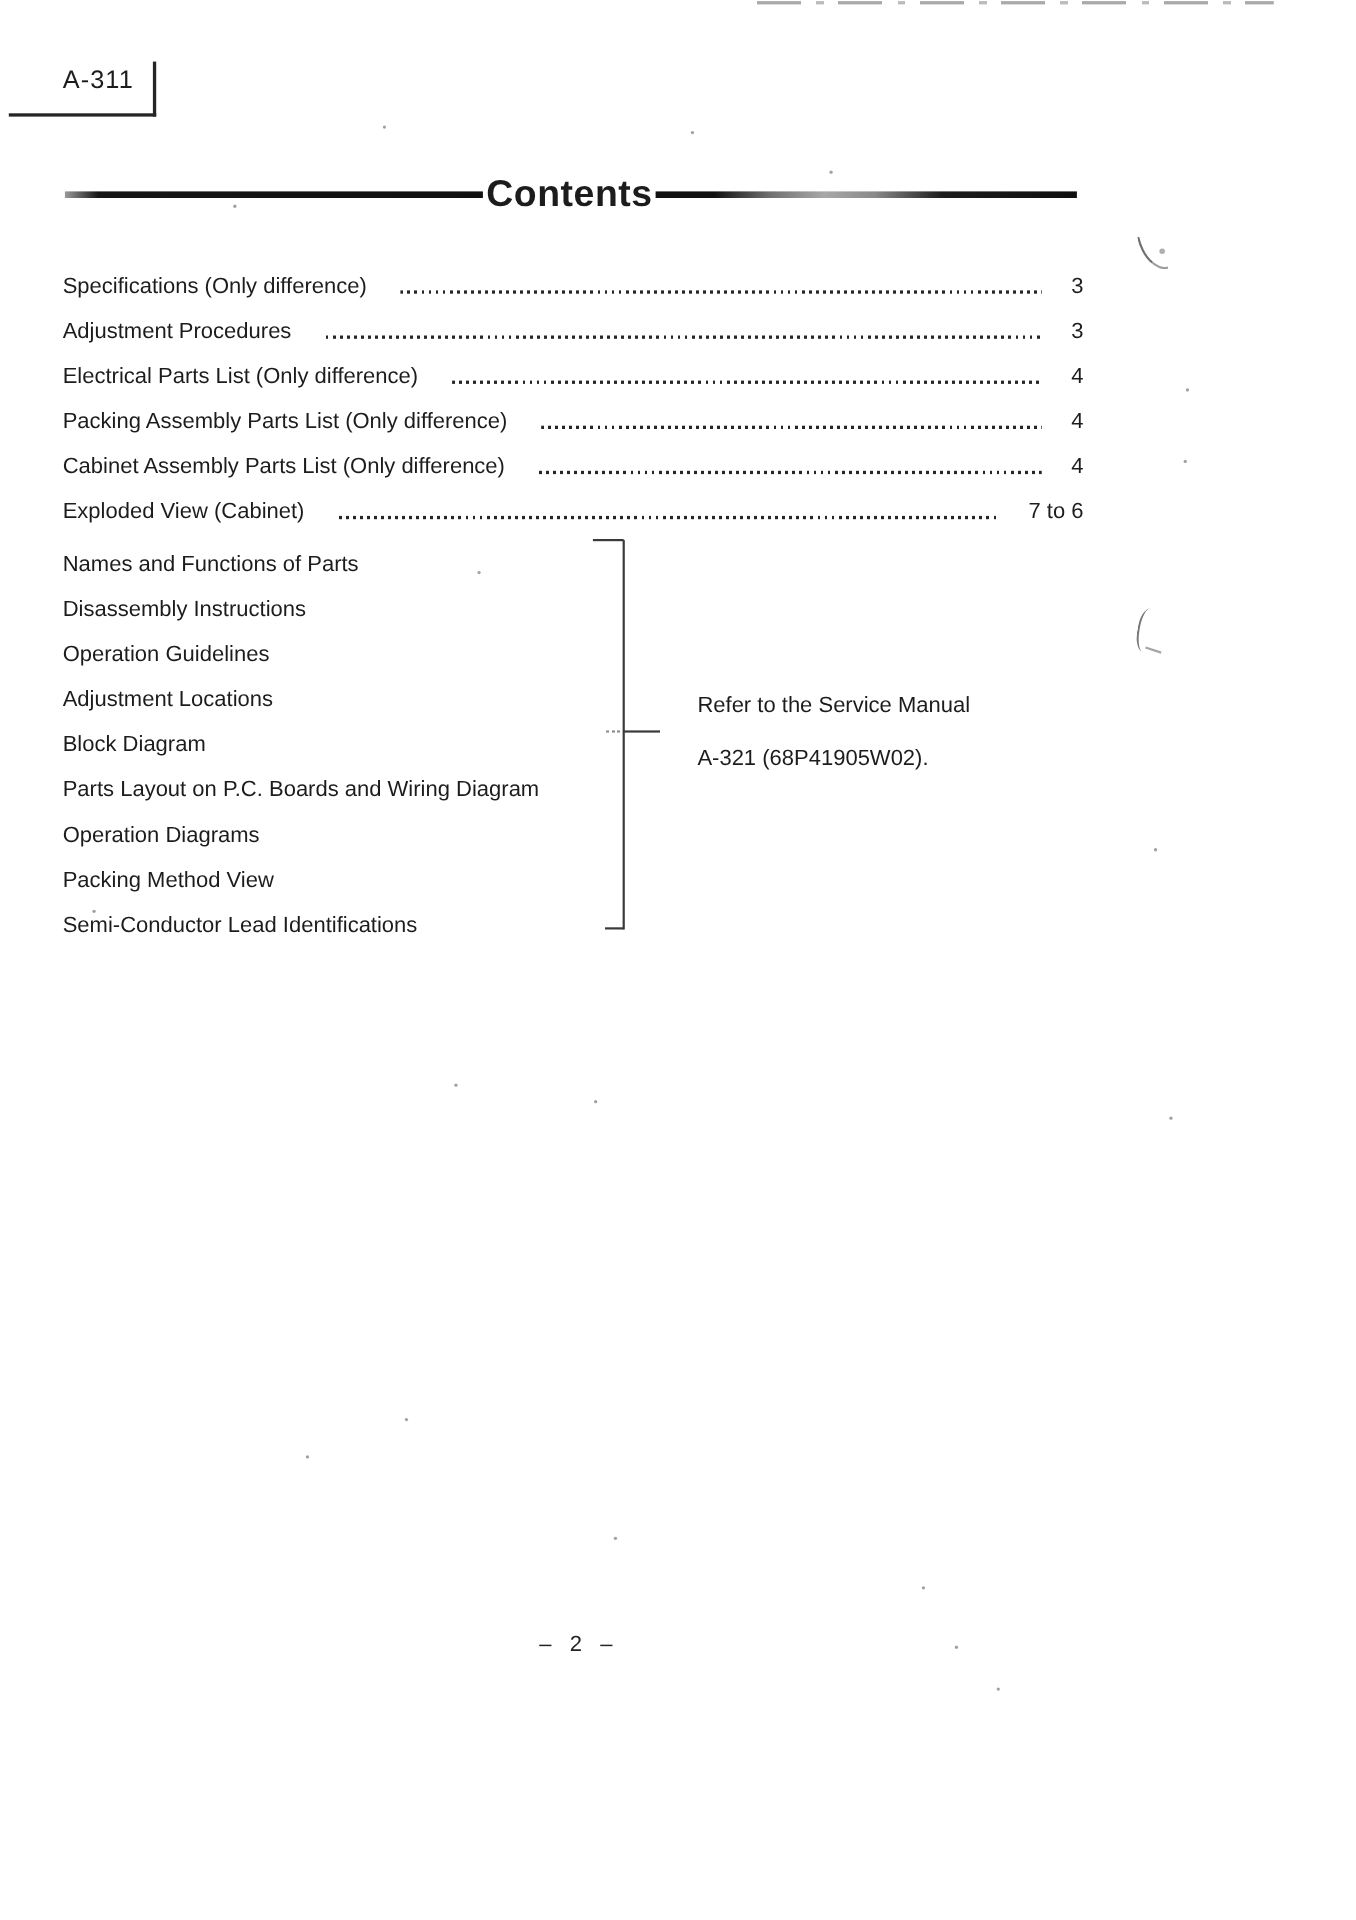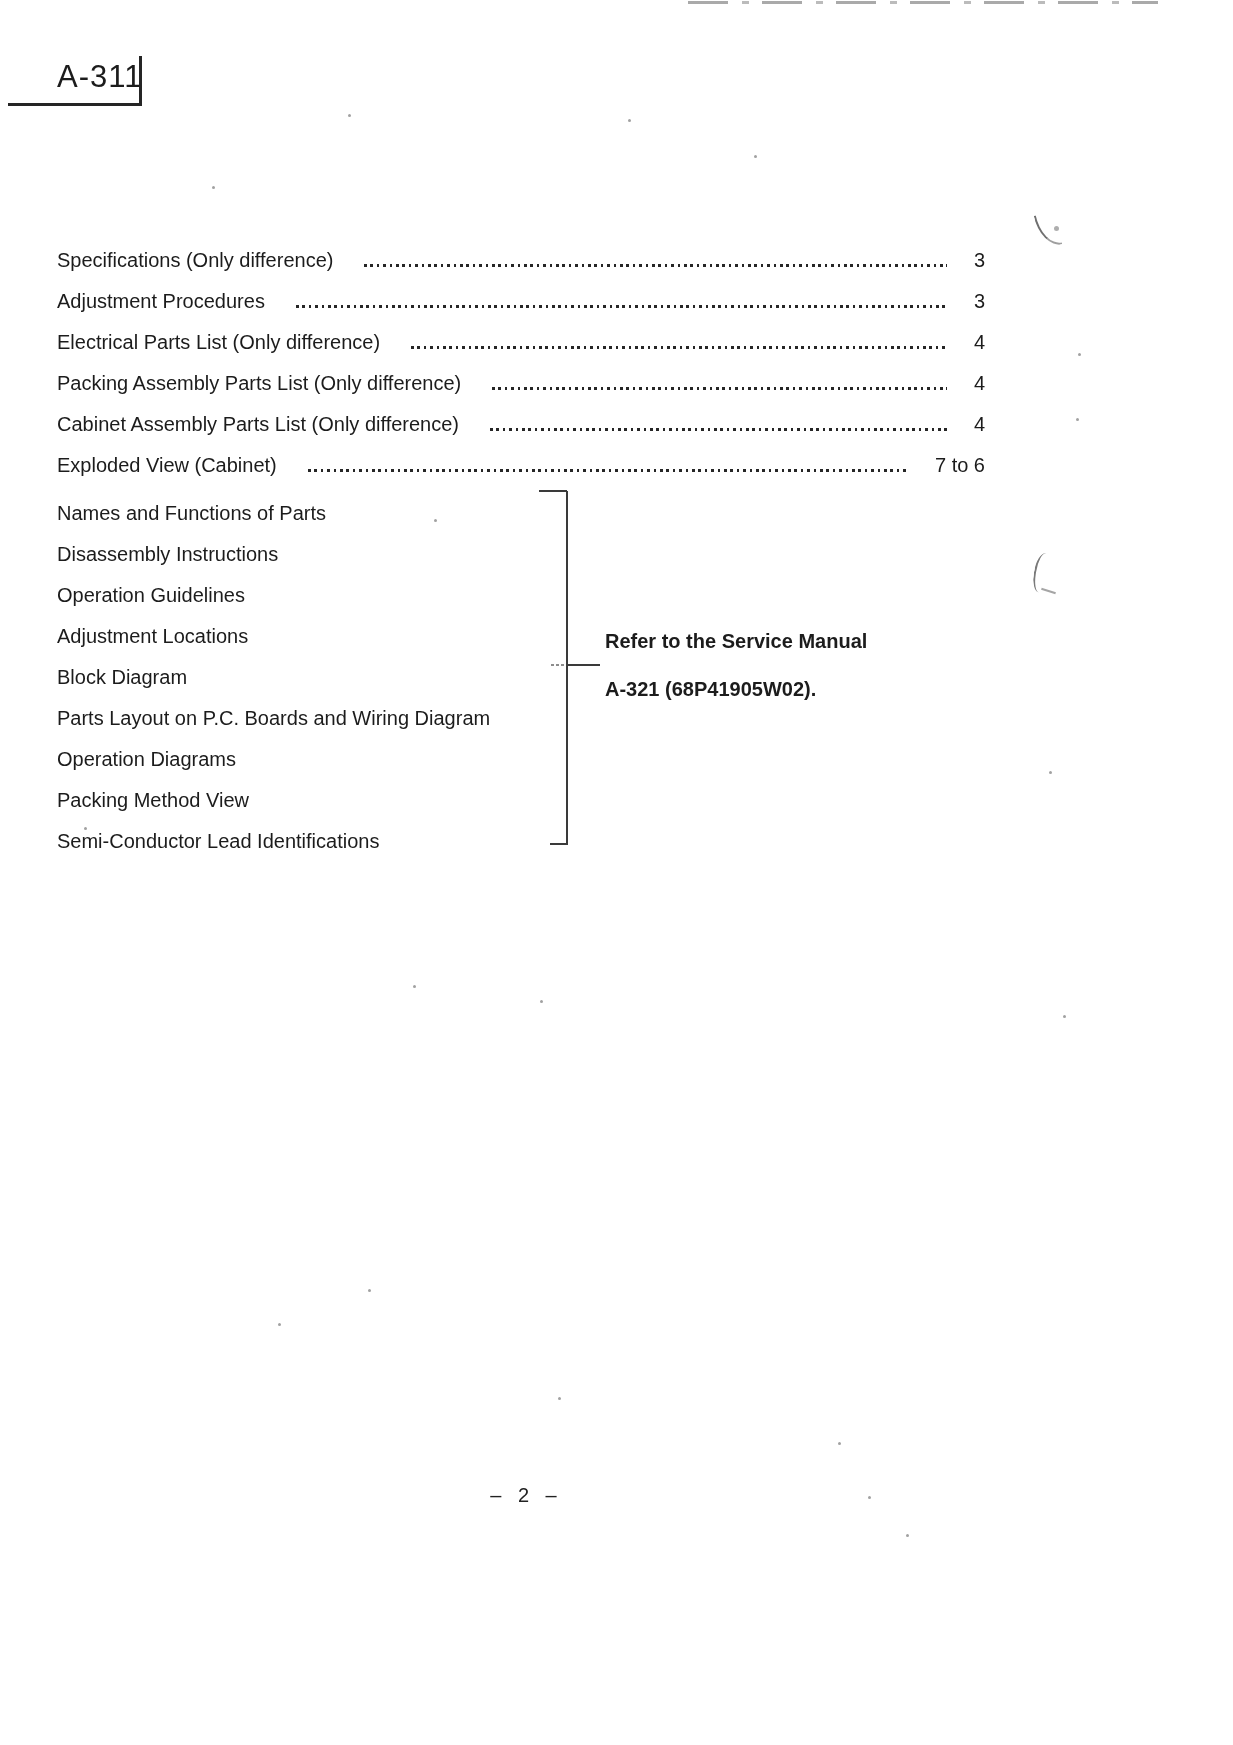--- a/index.html
+++ b/index.html
@@ -2,21 +2,21 @@
 <html><head>
 <meta charset="utf-8">
 <style>
   html,body{margin:0;padding:0;background:#e8e8e8;}
   .page{
     position:relative; width:1233px; height:1745px; margin:0 auto;
     background:#ffffff; overflow:hidden;
     font-family:"Liberation Sans", sans-serif; color:#1c1c1c;
   }
   
-  .model-label{position:absolute; left:57px; top:59px; font-size:31px; letter-spacing:1px;}
+  .model-label{position:absolute; left:57px; top:59px; font-size:23px; letter-spacing:1px;}
   .model-border-v{position:absolute; left:139px; top:56px; width:3px; height:50px; background:#252525;}
   .model-border-h{position:absolute; left:8px; top:103px; width:134px; height:3px; background:#252525;}
   
   .title-row{position:absolute; left:59px; top:157px; width:920px; display:flex; align-items:center;}
   .rule-left{flex:0 0 380px; height:6px; background:linear-gradient(to right,#9a9a9a 0,#161616 8%,#101010 100%);}
   .rule-right{flex:1; height:6px;
     background:linear-gradient(to right,#111 0%,#111 14%,#6f6f6f 27%,#a8a8a8 40%,#8a8a8a 52%,#1d1d1d 68%,#0f0f0f 100%);}
   .title-text{font-size:34px; font-weight:bold; padding:0 3px; letter-spacing:.5px; white-space:nowrap;}
   
   .toc{position:absolute; left:57px; top:240px; width:928px;}
@@ -29,21 +29,21 @@
   .sections{position:absolute; left:57px; top:493px; width:470px;}
   .section-item{height:41px; display:flex; align-items:center; font-size:20px; white-space:nowrap;}
   
   .bracket-v{position:absolute; left:566px; top:491px; width:2px; height:354px; background:#3a3a3a;}
   .bracket-tick-top{position:absolute; left:539px; top:490px; width:28px; height:2px; background:#3a3a3a;}
   .bracket-tick-bottom{position:absolute; left:550px; top:843px; width:17px; height:2px; background:#3a3a3a;}
   .bracket-tick-mid{position:absolute; left:567px; top:664px; width:33px; height:2px; background:#3a3a3a;}
   .bracket-tick-mid-faint{position:absolute; left:551px; top:664px; width:15px; height:2px;
     background-image:repeating-linear-gradient(to right,#8d8d8d 0 3px,transparent 3px 5px);}
   
-  .ref-note{position:absolute; left:605px; top:630px; font-size:20px;font-weight:bold;}
+  .ref-note{position:absolute; left:634px; top:630px; font-size:20px;}
   .ref-note-line2{margin-top:25px;}
   
   .footer{position:absolute; left:437px; top:1484px; width:175px; text-align:center;
     font-size:20px; letter-spacing:2px; word-spacing:7px; color:#222;}
   
   .top-dashes{position:absolute; left:688px; top:1px; width:470px; height:3px; opacity:.75;
     background:repeating-linear-gradient(to right,#8d8d8d 0 40px,transparent 40px 54px,#a5a5a5 54px 61px,transparent 61px 74px);}
   .curl-1{position:absolute; left:1037px; top:213px; width:20px; height:32px;
     border-left:2px solid #6f6f6f; border-bottom:2px solid #9f9f9f;
     border-radius:0 0 0 100%; transform:rotate(-12deg);}
@@ -57,20 +57,25 @@
 <body>
 
 <div class="page">
 
   <div class="top-dashes"></div>
 
   <div class="model-label">A-311</div>
   <div class="model-border-v"></div>
   <div class="model-border-h"></div>
 
+  <div class="title-row">
+    <div class="rule-left"></div>
+    <div class="title-text">Contents</div>
+    <div class="rule-right"></div>
+  </div>
 
   <div class="toc">
     <div class="toc-row">
       <span class="toc-label">Specifications (Only difference)</span>
       <span class="toc-leader"></span>
       <span class="toc-page">3</span>
     </div>
     <div class="toc-row">
       <span class="toc-label">Adjustment Procedures</span>
       <span class="toc-leader"></span>

